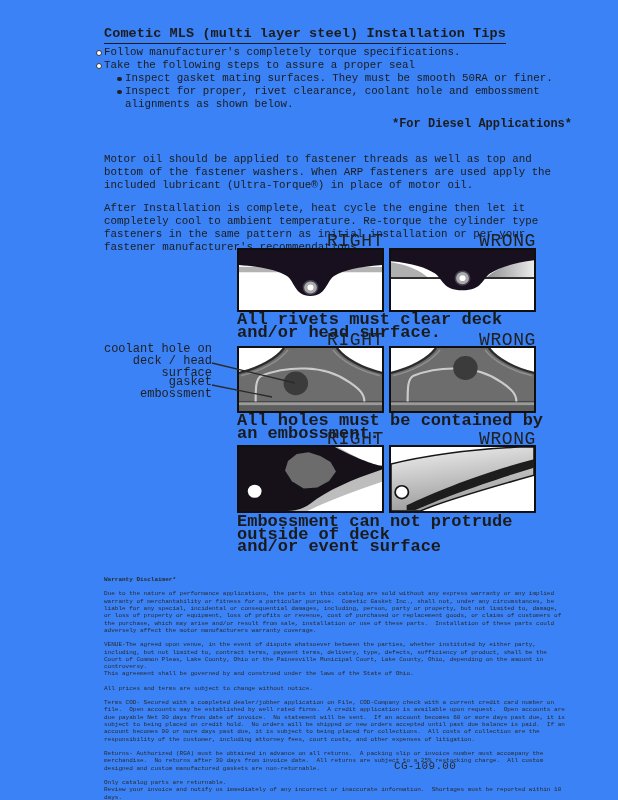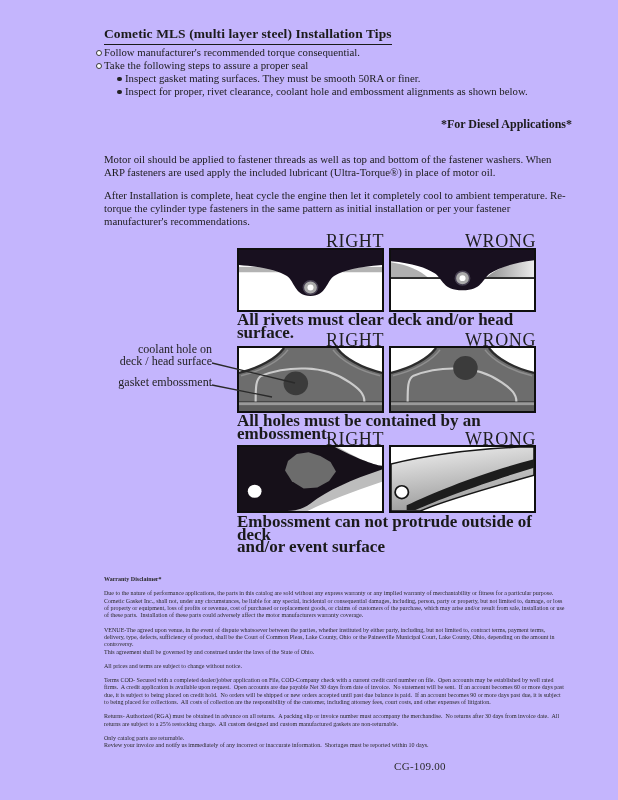--- a/index.html
+++ b/index.html
@@ -1,17 +1,17 @@
 <!DOCTYPE html>
 <html><head>
 <meta charset="utf-8">
 <style>
   html,body{margin:0;padding:0;background:#ffffff;}
-  .page{position:relative;width:618px;height:800px;background:#c4b5fd;overflow:hidden;
-        font-family:Liberation Serif, serif;color:#1c1c1c;}
+  .page{position:relative;width:618px;height:800px;background:#3b82f6;overflow:hidden;
+        font-family:Liberation Mono, monospace;color:#1c1c1c;}
   .abs{position:absolute;}
   
   .title{left:104px;top:26px;font-size:13.5px;font-weight:bold;display:inline-block;
          border-bottom:1.5px solid #1a1a1a;padding-bottom:2px;letter-spacing:.1px;}
   
   .tips{left:96px;top:46px;width:480px;font-size:10.8px;line-height:13px;}
   .tip{position:relative;padding-left:8px;}
   .tip .odot{position:absolute;left:0;top:4px;width:4px;height:4px;border:1px solid #3a3a3a;
              border-radius:50%;background:#fff;}
   .tip.sub{margin-left:21px;}
@@ -38,21 +38,21 @@
 </head>
 <body>
 
 <div class="page">
 
   <div class="abs title">Cometic MLS (multi layer steel) Installation Tips</div>
 
   <div class="abs tips">
     <div class="tip">
       <span class="odot"></span>
-      <span>Follow manufacturer's recommended torque consequential.</span>
+      <span>Follow manufacturer's completely torque specifications.</span>
     </div>
     <div class="tip">
       <span class="odot"></span>
       <span>Take the following steps to assure a proper seal</span>
     </div>
     <div class="tip sub">
       <span class="fdot"></span>
       <span>Inspect gasket mating surfaces.  They must be smooth 50RA or finer.</span>
     </div>
     <div class="tip sub">

